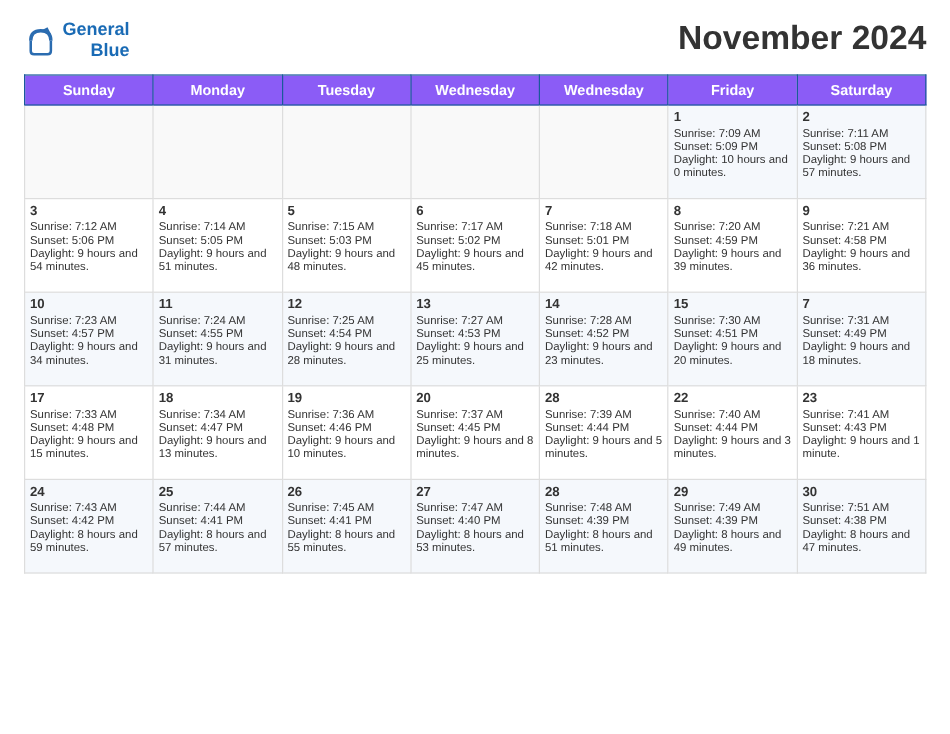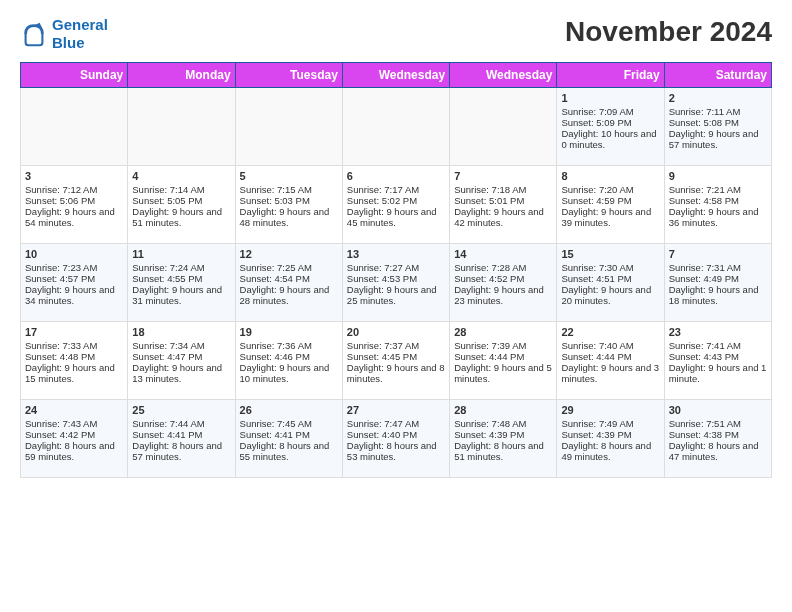--- a/index.html
+++ b/index.html
@@ -17,20 +17,21 @@
     .header {
       display: flex;
       justify-content: space-between;
       align-items: flex-start;
       margin-bottom: 10px;
     }
     .logo {
       display: flex;
       align-items: center;
       gap: 4px;
+      text-align: right;
     }
     .logo-text {
       font-size: 15px;
       font-weight: bold;
       color: #333;
       line-height: 1.2;
     }
     .logo-text span {
       color: #1a6bb5;
     }
@@ -48,26 +49,26 @@
     .subtitle {
       font-size: 14px;
       color: #555;
     }
     table {
       width: 100%;
       border-collapse: collapse;
       table-layout: fixed;
     }
     thead tr th {
-      background: #d946ef;
+      background: #8b5cf6;
       color: #fff;
       font-size: 12px;
       font-weight: bold;
       padding: 5px 4px;
-      text-align: right;
+      text-align: center;
       border: 1px solid #1a5a9a;
     }
     tbody tr td {
       vertical-align: top;
       padding: 4px 4px;
       font-size: 9.5px;
       color: #333;
       border: 1px solid #ddd;
       height: 78px;
       background: #fff;

